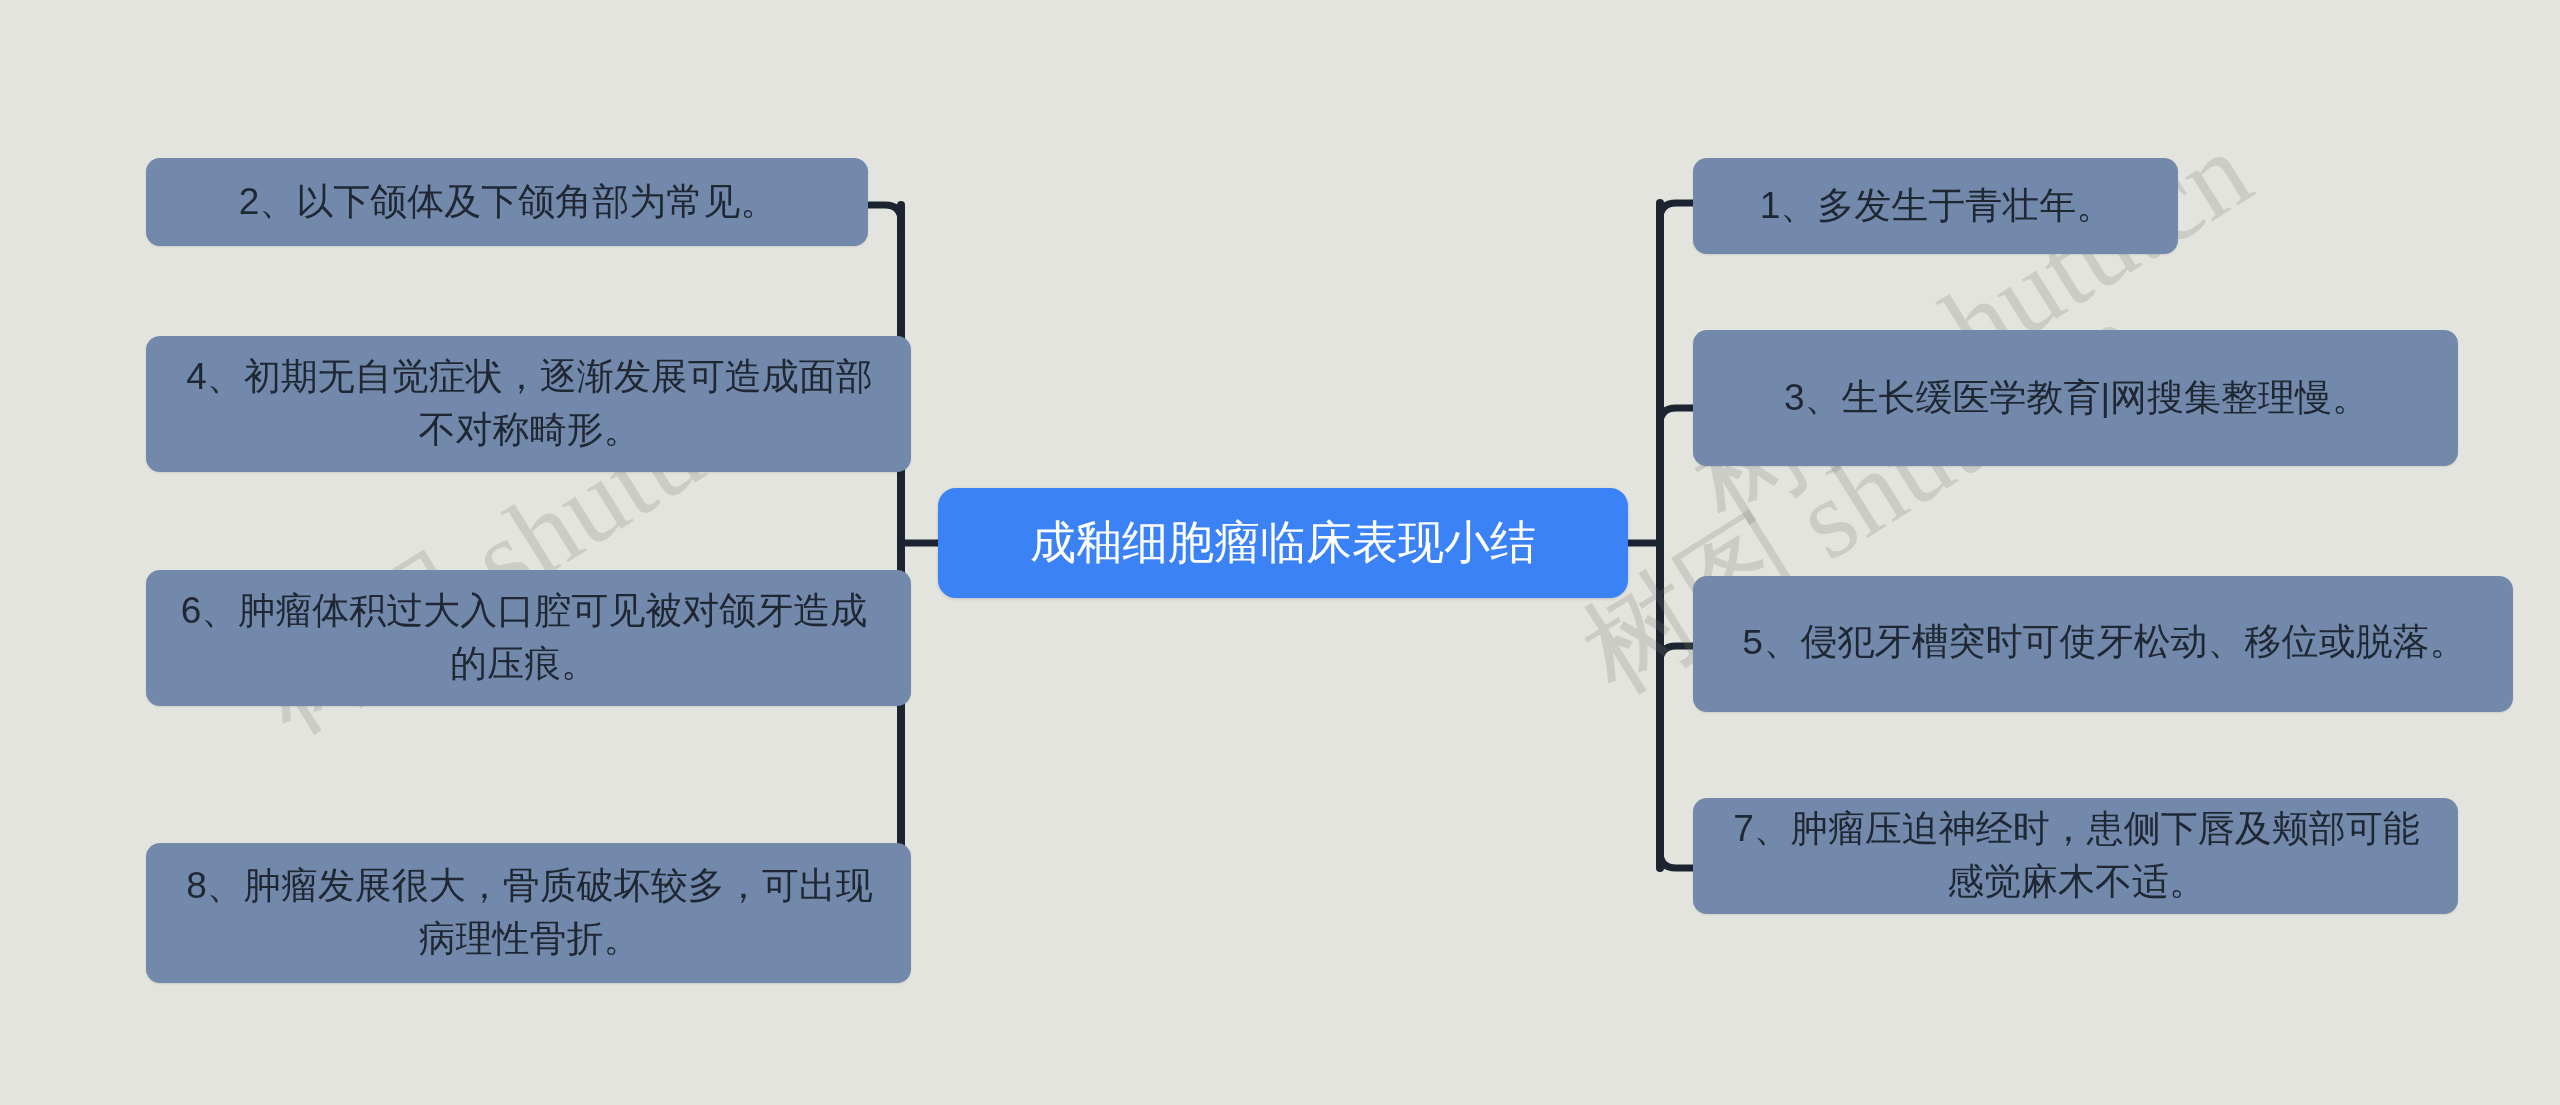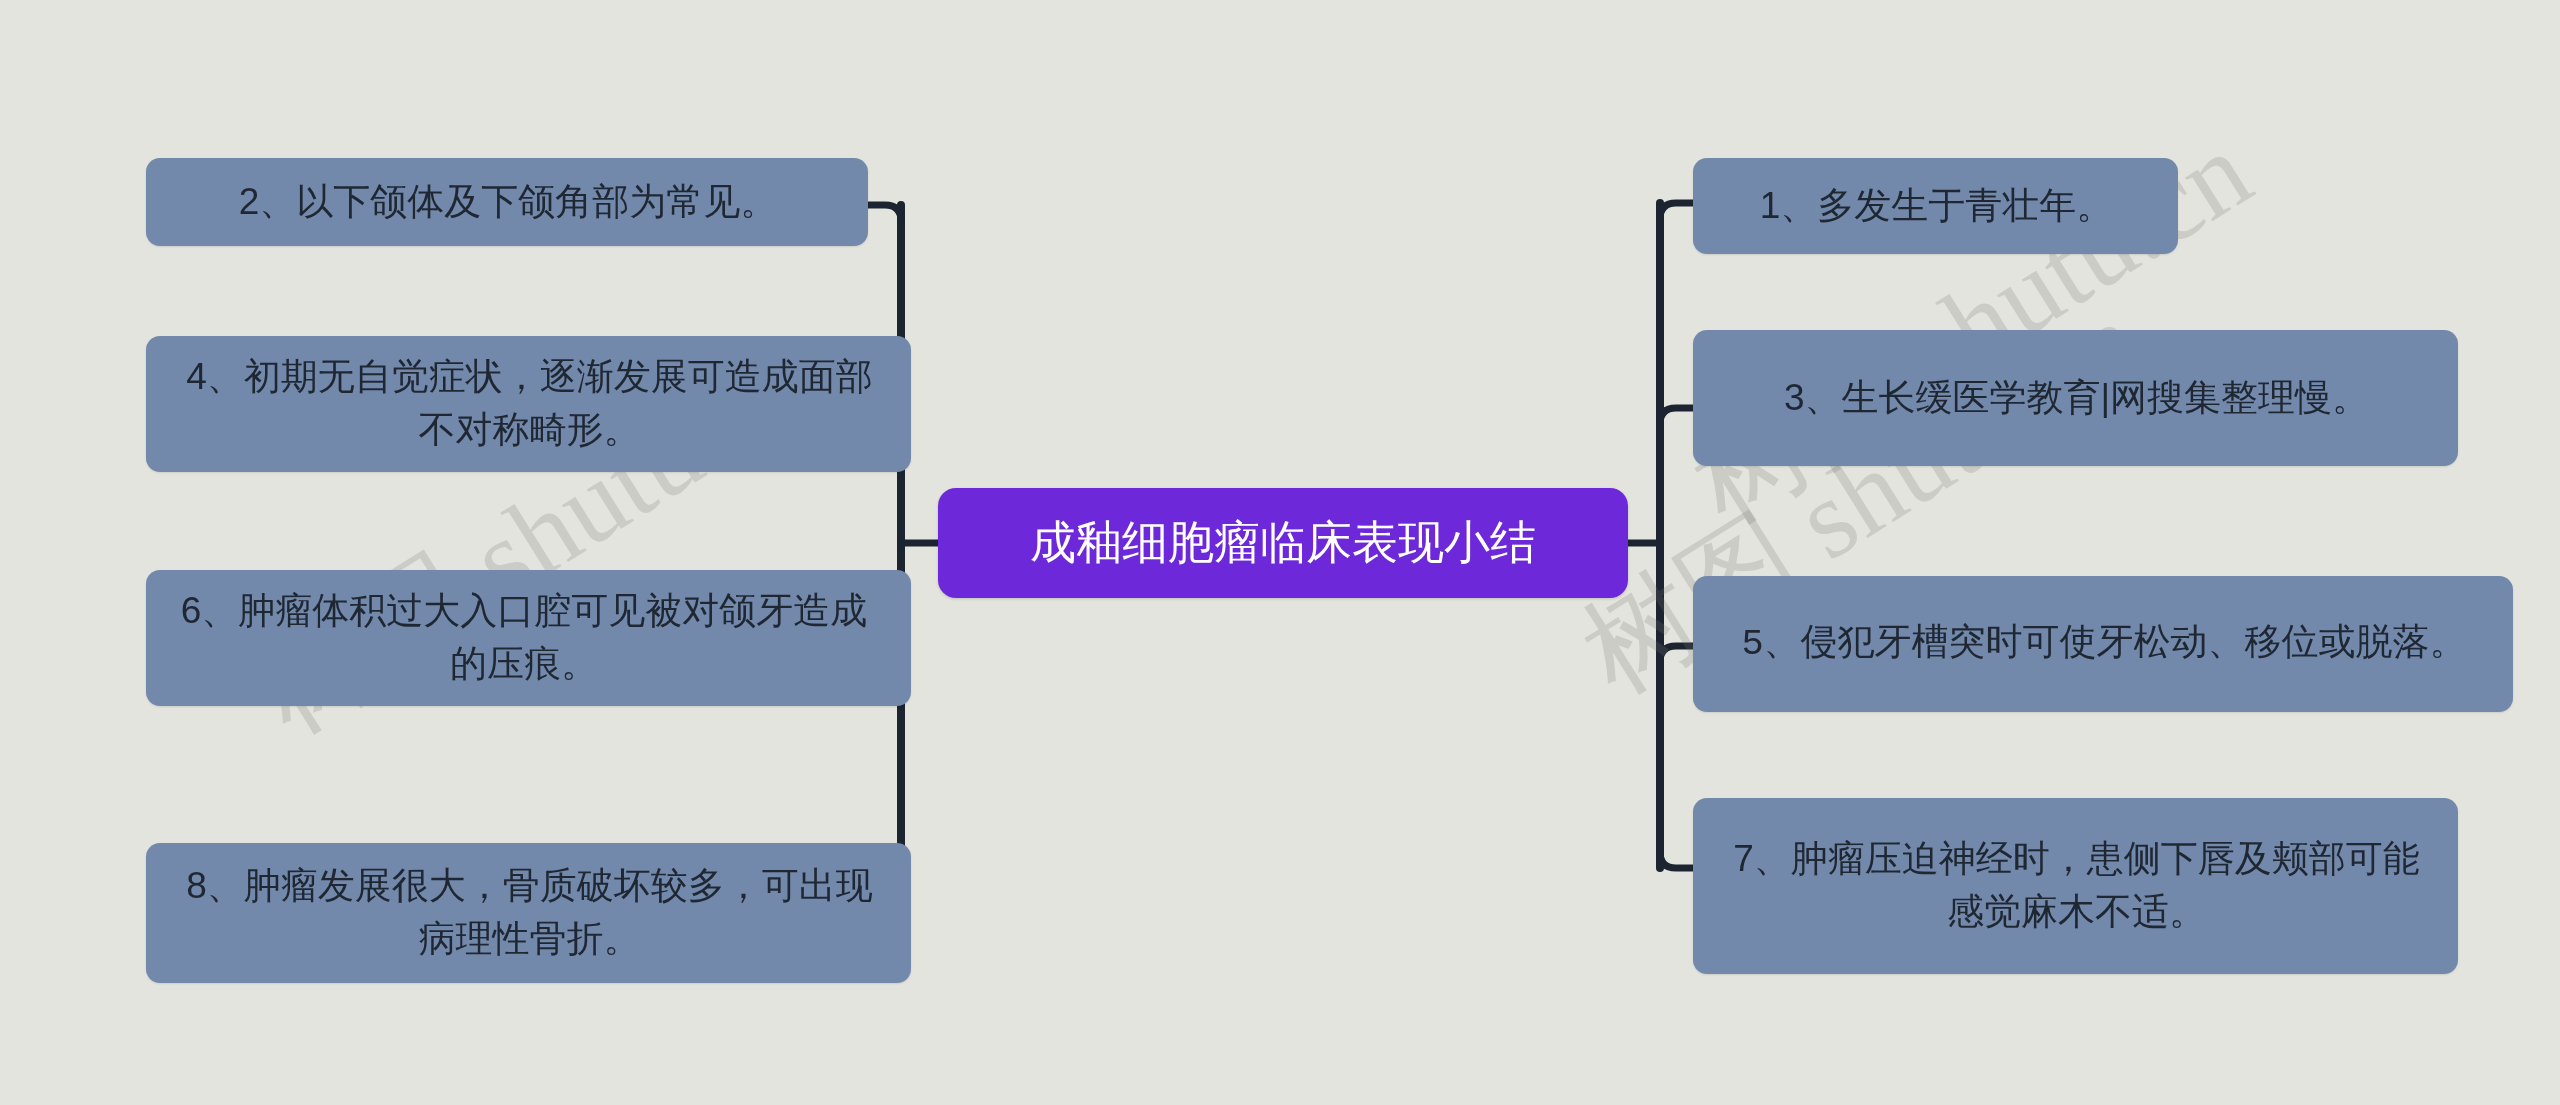--- a/index.html
+++ b/index.html
@@ -86,21 +86,21 @@
   .branch-node {
     background: #7389ab;
     color: #1f2733;
     font-size: 37px;
     line-height: 1.42;
     padding: 14px 26px 14px 28px;
     box-shadow: 0 1px 2px rgba(0,0,0,0.10);
   }
 
   .root-node {
-    background: #6d28d9;
+    background: #3b82f6;
     color: #ffffff;
     font-size: 46px;
     line-height: 1.3;
     justify-content: center;
     text-align: center;
     padding: 10px 24px;
     border-radius: 18px;
     box-shadow: 0 1px 3px rgba(0,0,0,0.16);
   }
 
@@ -109,21 +109,21 @@
   .n2  { top: 158px;  width: 722px; height: 88px; }
   .n4  { top: 336px;  width: 765px; height: 136px; }
   .n6  { top: 570px;  width: 765px; height: 136px; padding-left: 17px; }
   .n8  { top: 843px;  width: 765px; height: 140px; }
 
   
   .n-right { left: 1693px; }
   .n1  { top: 158px;  width: 485px; height: 96px; }
   .n3  { top: 330px;  width: 765px; height: 136px; }
   .n5  { top: 576px;  width: 820px; height: 136px; font-family: Liberation Mono, monospace; }
-  .n7  { top: 798px;  width: 765px; height: 176px; }
+  .n7  { top: 798px;  width: 765px; height: 116px; }
 
   .root { left: 938px; top: 488px; width: 690px; height: 110px; }
 </style>
 </head>
 <body>
 
 <div id="canvas">
 
   <svg class="connector-layer" width="2560" height="1105" viewBox="0 0 2560 1105">
     <g fill="none" stroke="#1b2430" stroke-width="7" stroke-linecap="round" stroke-linejoin="round">

